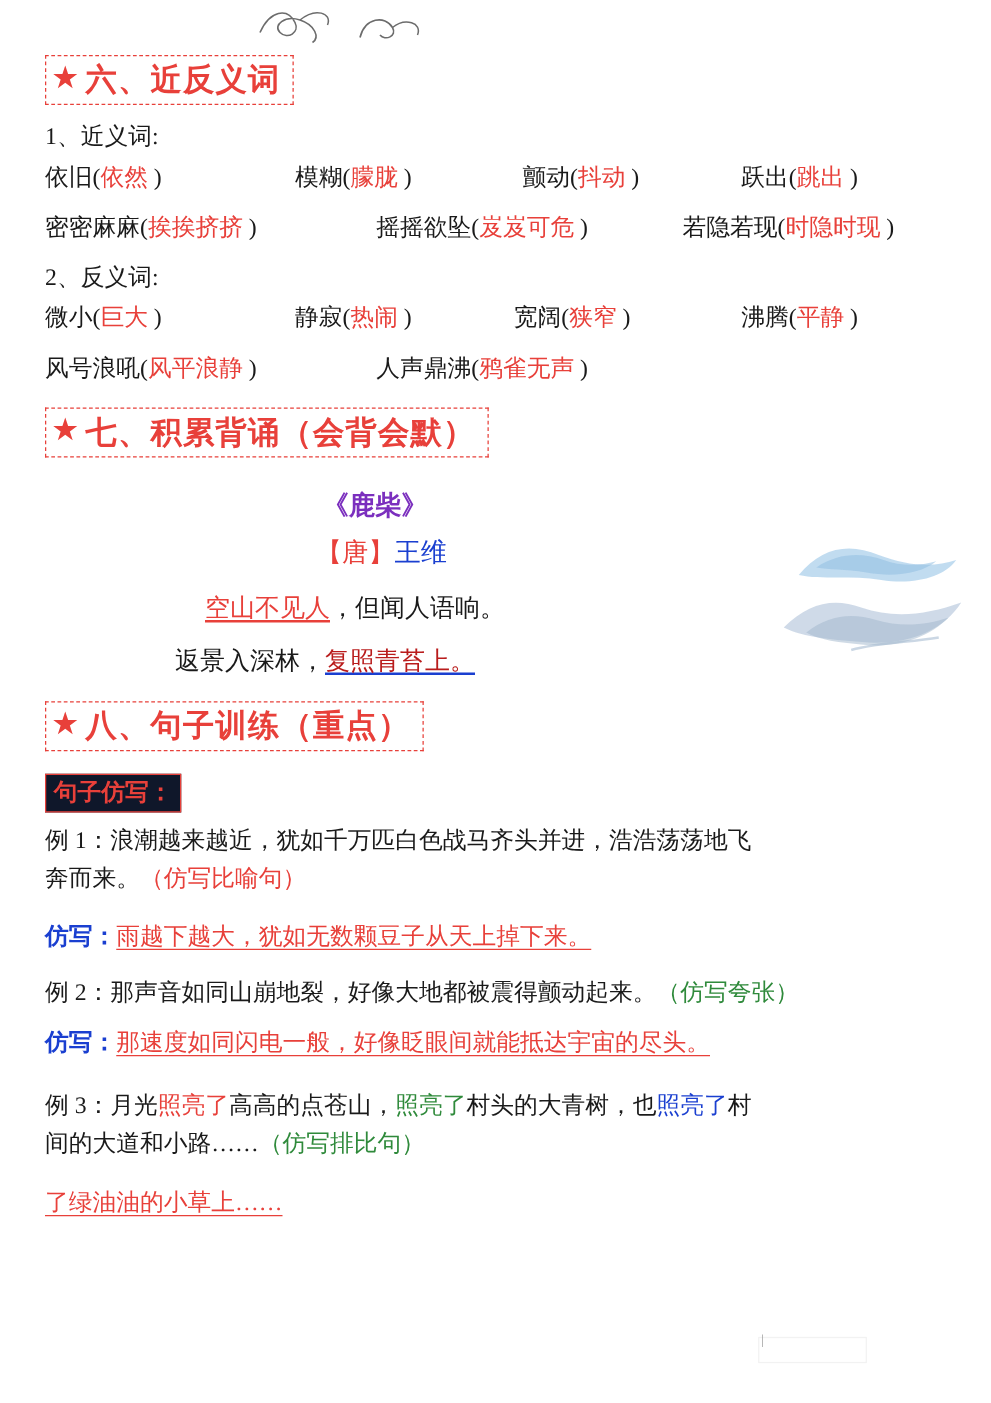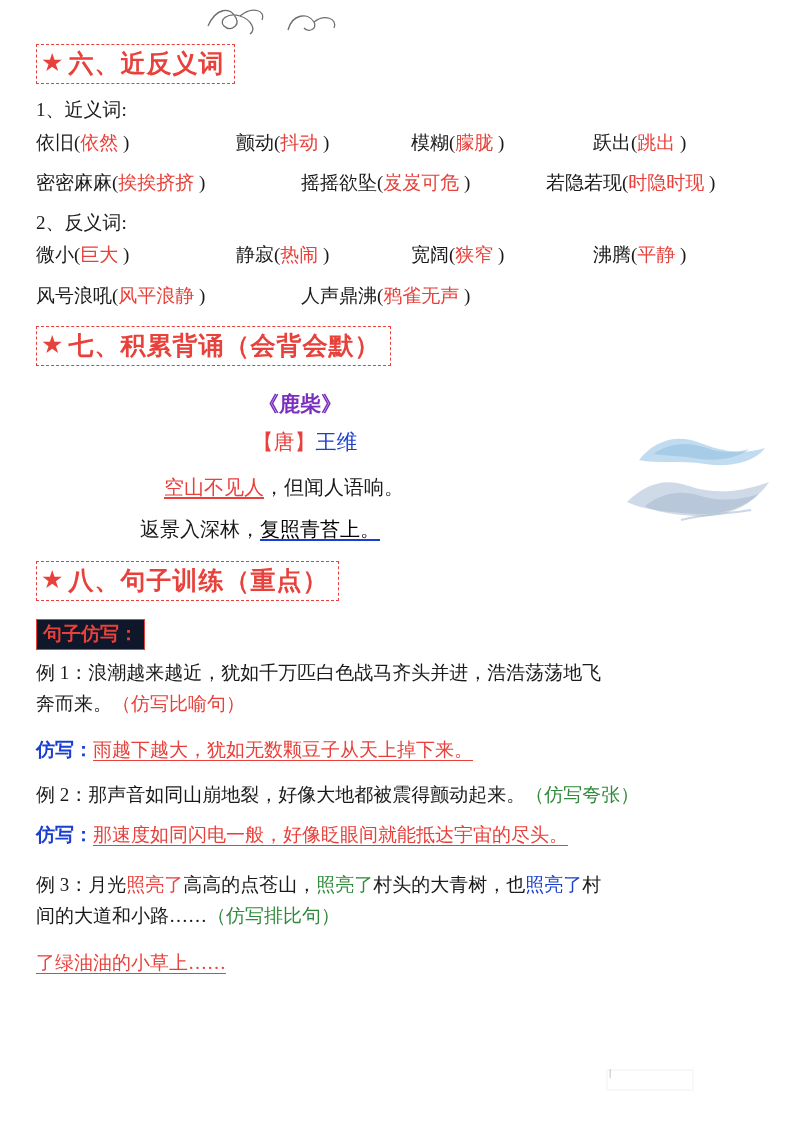--- a/index.html
+++ b/index.html
@@ -101,21 +101,21 @@
     font-size: 20px;
     line-height: 1.7;
   }
   .u-red {
     color: #e8403a;
     text-decoration: underline;
     text-decoration-color: #e8403a;
     text-underline-offset: 3px;
   }
   .u-blue {
-    color: #000000;
+    color: #b91c1c;
     text-decoration: underline;
     text-decoration-color: #1a3fd0;
     text-underline-offset: 3px;
   }
 
   
   .label-box {
     display: inline-block;
     border: 1.4px solid #e8403a;
     background: #0f172a;
@@ -199,25 +199,25 @@
 
   <div class="block" style="top:95px; left:36px;">
     <div class="sub">1、近义词:</div>
   </div>
 
   <div class="block" style="top:128px; left:36px; width:730px;">
     <div class="pairs">
       <span style="width:200px;">
         <span>依旧</span><span>(</span><span class="ans">依然</span><span> )</span>
       </span>
+      <span style="width:182px;">
+        <span>模糊</span><span>(</span><span class="ans">朦胧</span><span> )</span>
+      </span>
       <span style="width:175px;">
         <span>颤动</span><span>(</span><span class="ans">抖动</span><span> )</span>
-      </span>
-      <span style="width:182px;">
-        <span>模糊</span><span>(</span><span class="ans">朦胧</span><span> )</span>
       </span>
       <span>
         <span>跃出</span><span>(</span><span class="ans">跳出</span><span> )</span>
       </span>
     </div>
   </div>
 
   <div class="block" style="top:168px; left:36px; width:730px;">
     <div class="pairs">
       <span style="width:265px;">

